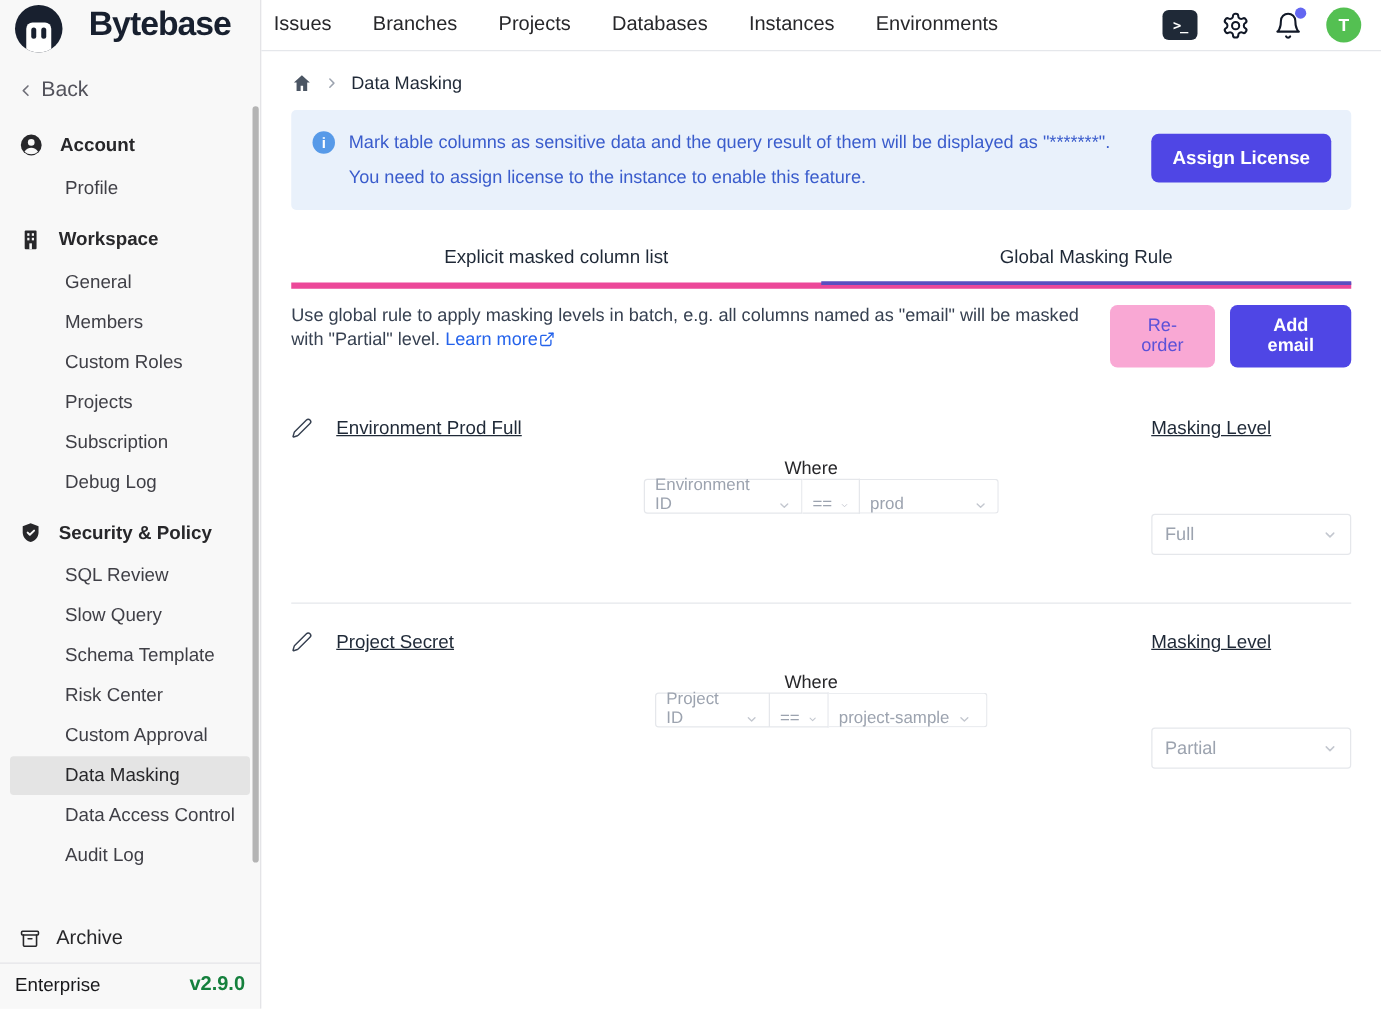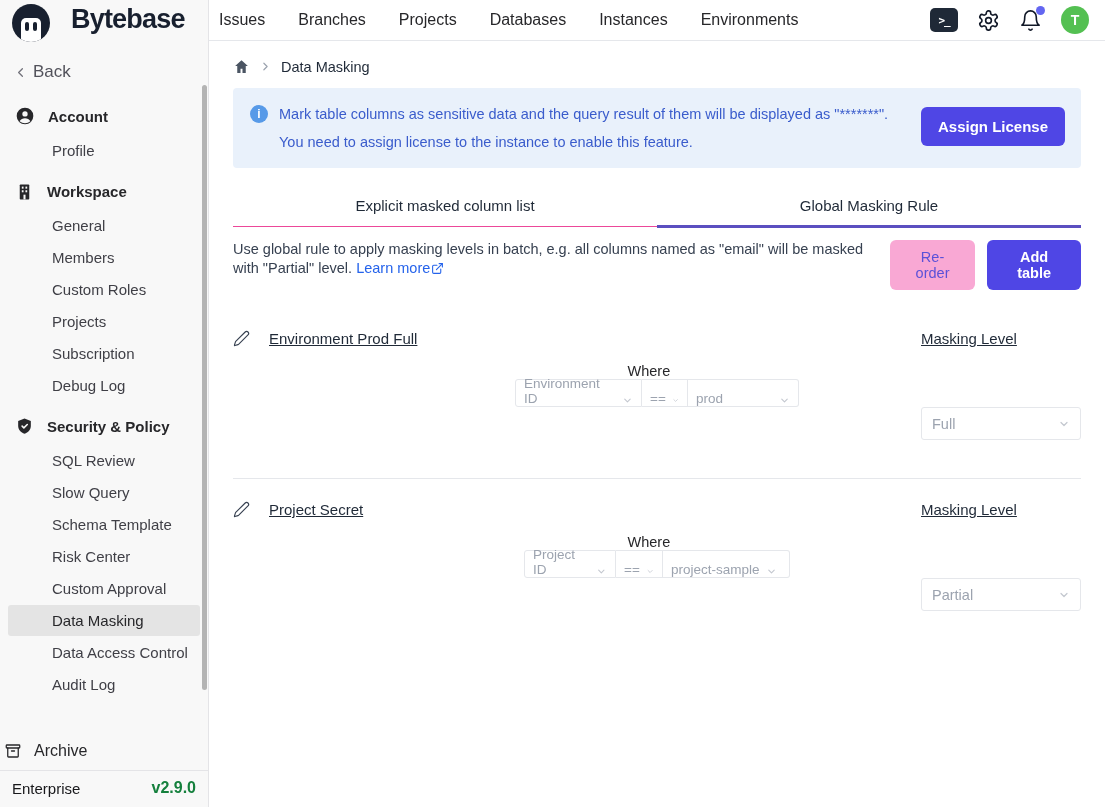--- a/index.html
+++ b/index.html
@@ -25,21 +25,21 @@
   .logo-text { font-size:27px; font-weight:800; color:#18202f; letter-spacing:-0.8px; }
 
   .back-row { display:flex; align-items:center; gap:5px; padding:16px 12px 6px 13px; color:#52525b; font-size:17px; cursor:pointer; }
 
   .side-nav { flex:1 1 auto; overflow:hidden; padding-top:2px; }
   .section-header { display:flex; align-items:center; gap:13px; padding:8px 14px 8px 15px; font-size:15px; font-weight:600; color:#27272a; margin-top:8px; }
   .section-header svg, .section-header .sicon { flex:none; }
   .side-item { padding:7px 14px 7px 44px; font-size:15px; color:#3f3f46; margin:1px 8px; border-radius:3px; cursor:pointer; white-space:nowrap; }
   .side-item.active { background:#e4e4e4; color:#27272a; }
 
-  .archive-row { display:flex; align-items:center; gap:12px; padding:8px 14px 10px 4px; font-size:16px; color:#27272a; cursor:pointer; background:#f8f8f8; }
+  .archive-row { display:flex; align-items:center; gap:12px; padding:8px 14px 10px 15px; font-size:16px; color:#27272a; cursor:pointer; background:#f8f8f8; }
   .side-footer { border-top:1px solid #e4e4e7; display:flex; align-items:center; justify-content:space-between; padding:8px 12px 10px 12px; background:#f8f8f8; }
   .plan { font-size:15px; color:#18181b; }
   .version { font-size:16px; color:#15803d;font-weight:bold; }
   .scroll-thumb { position:absolute; right:1px; top:85px; width:5px; height:605px; background:#b4b4b4; border-radius:3px; }
 
   
   .main-col { flex:1; display:flex; flex-direction:column; background:#ffffff; min-width:0; }
   .topnav { height:41px; min-height:41px; border-bottom:1px solid #e5e7eb; display:flex; align-items:center; padding:0 16px 0 10px; }
   .nav-links { display:flex; gap:33px; font-size:16px; color:#27272a; }
   .nav-link { cursor:pointer; }
@@ -52,21 +52,21 @@
 
   .content { padding:0 24px; position:relative; }
 
   .breadcrumb { display:flex; align-items:center; gap:9px; padding:17px 0 13px 0; font-size:14.5px; color:#1f2937; }
 
   .banner { background:#e9f1fb; border-radius:4px; padding:12px 16px; position:relative; min-height:80px; }
   .banner-icon { position:absolute; left:17px; top:17px; width:18px; height:18px; border-radius:50%; background:#579ae8; color:#fff; font-size:12px; font-weight:700; display:flex; align-items:center; justify-content:center; }
   .banner-text { margin-left:30px; font-size:14.5px; color:#3a5ccc; line-height:28px; padding-right:170px; }
   .banner-btn { position:absolute; right:16px; top:19px; background:#4f46e5; color:#ffffff; border:none; border-radius:6px; padding:11px 17px; font-size:15px; font-weight:600; cursor:pointer; font-family:inherit; }
 
-  .tabs { display:flex; margin-top:20px; border-bottom:1px solid #ec4899; }
+  .tabs { display:flex; margin-top:20px; border-bottom:5px solid #ec4899; }
   .tab { flex:1; text-align:center; padding:9px 0 12px 0; font-size:15px; color:#1f2937; position:relative; cursor:pointer; }
   .tab.active::after { content:""; position:absolute; left:0; right:0; bottom:-2px; height:3px; background:#5b4fc0; }
 
   .toolbar { display:flex; align-items:flex-start; margin-top:13px; }
   .desc { width:658px; font-size:14.5px; color:#374151; line-height:19px; }
   .learn-more { color:#2563eb; cursor:pointer; white-space:nowrap; }
   .ext-icon { display:inline-block; vertical-align:-2px; margin-left:1px; }
   .toolbar-buttons { margin-left:auto; display:flex; gap:12px; }
   .btn { border:none; border-radius:6px; font-size:14.5px; padding:9px 14px; cursor:pointer; font-family:inherit; }
   .btn-secondary { background:#f9a8d4; color:#5b51d8; }
@@ -240,21 +240,21 @@
           <span class="learn-more">
             <span>Learn more</span><span class="ext-icon"><svg width="13" height="13" viewBox="0 0 24 24" fill="none" stroke="#2563eb" stroke-width="2" stroke-linecap="round" stroke-linejoin="round">
                   <path d="M15 3h6v6"></path>
                   <path d="M10 14 21 3"></path>
                   <path d="M18 13v6a2 2 0 0 1-2 2H5a2 2 0 0 1-2-2V8a2 2 0 0 1 2-2h6"></path>
                 </svg></span>
           </span>
         </div>
         <div class="toolbar-buttons">
           <button class="btn btn-secondary">Re-order</button>
-          <button class="btn btn-primary">Add table</button>
+          <button class="btn btn-primary">Add email</button>
         </div>
       </div>
 
       <div class="rule-card">
         <div class="rule-header">
           <span class="pencil-btn">
             <svg width="17" height="17" viewBox="0 0 24 24" fill="none" stroke="#374151" stroke-width="1.6" stroke-linecap="round" stroke-linejoin="round">
                 <path d="M21.174 6.812a1 1 0 0 0-3.986-3.987L3.842 16.174a2 2 0 0 0-.5.83l-1.321 4.352a.5.5 0 0 0 .623.622l4.353-1.32a2 2 0 0 0 .83-.497z"></path>
               </svg>
           </span>

